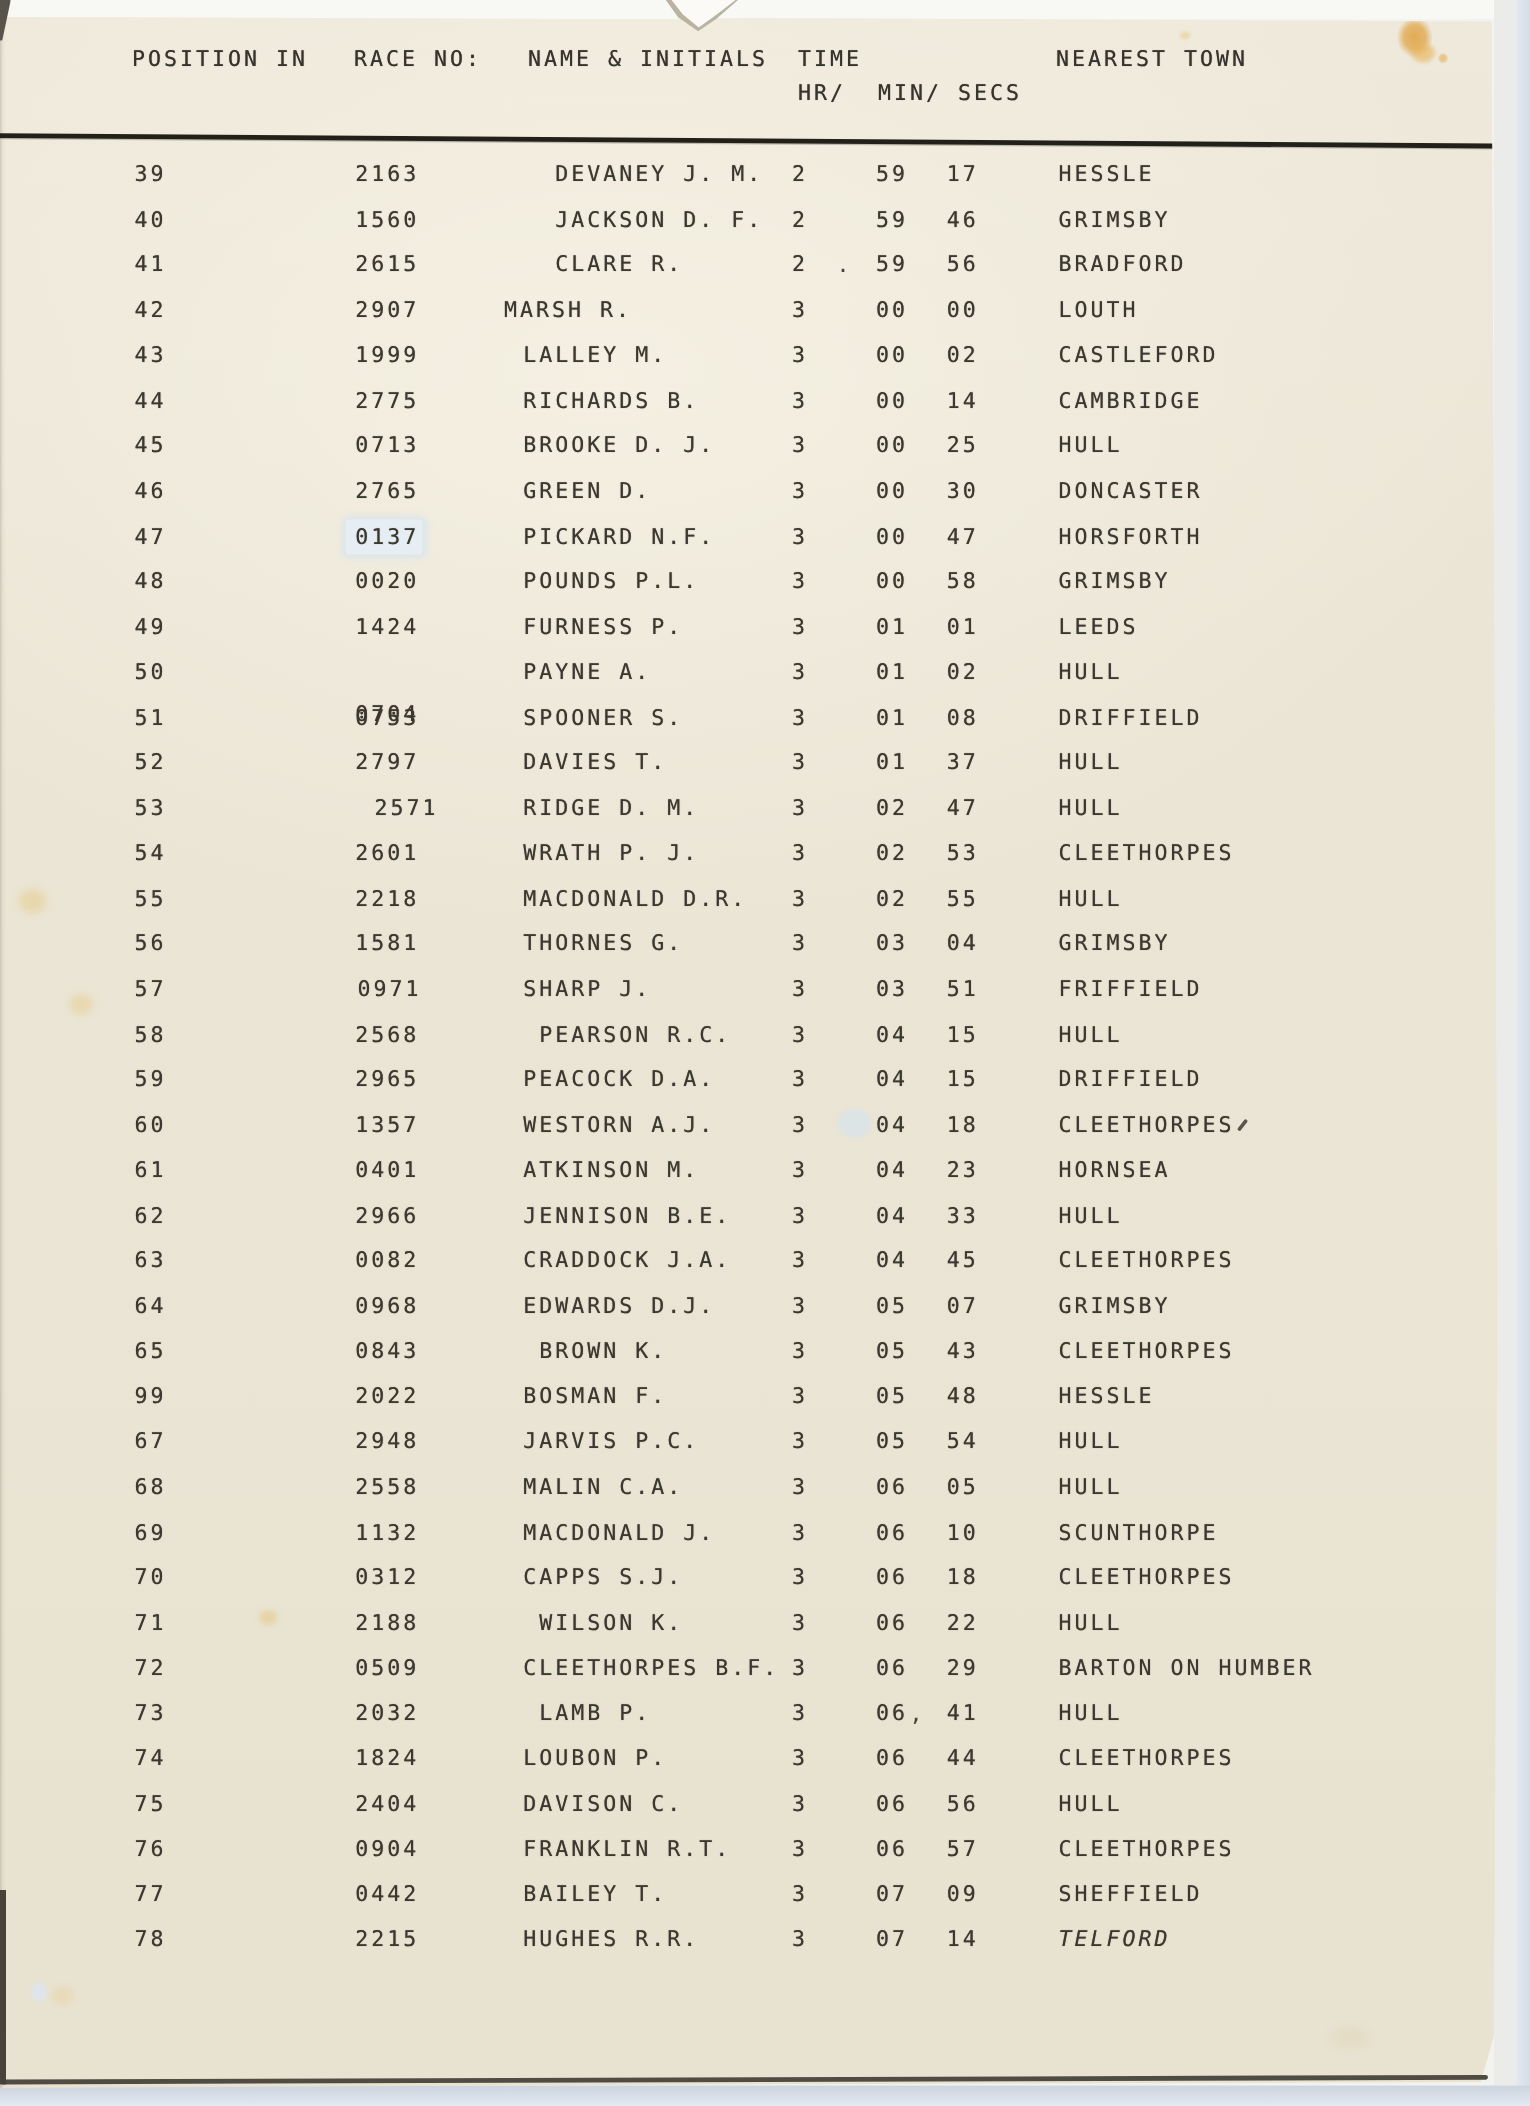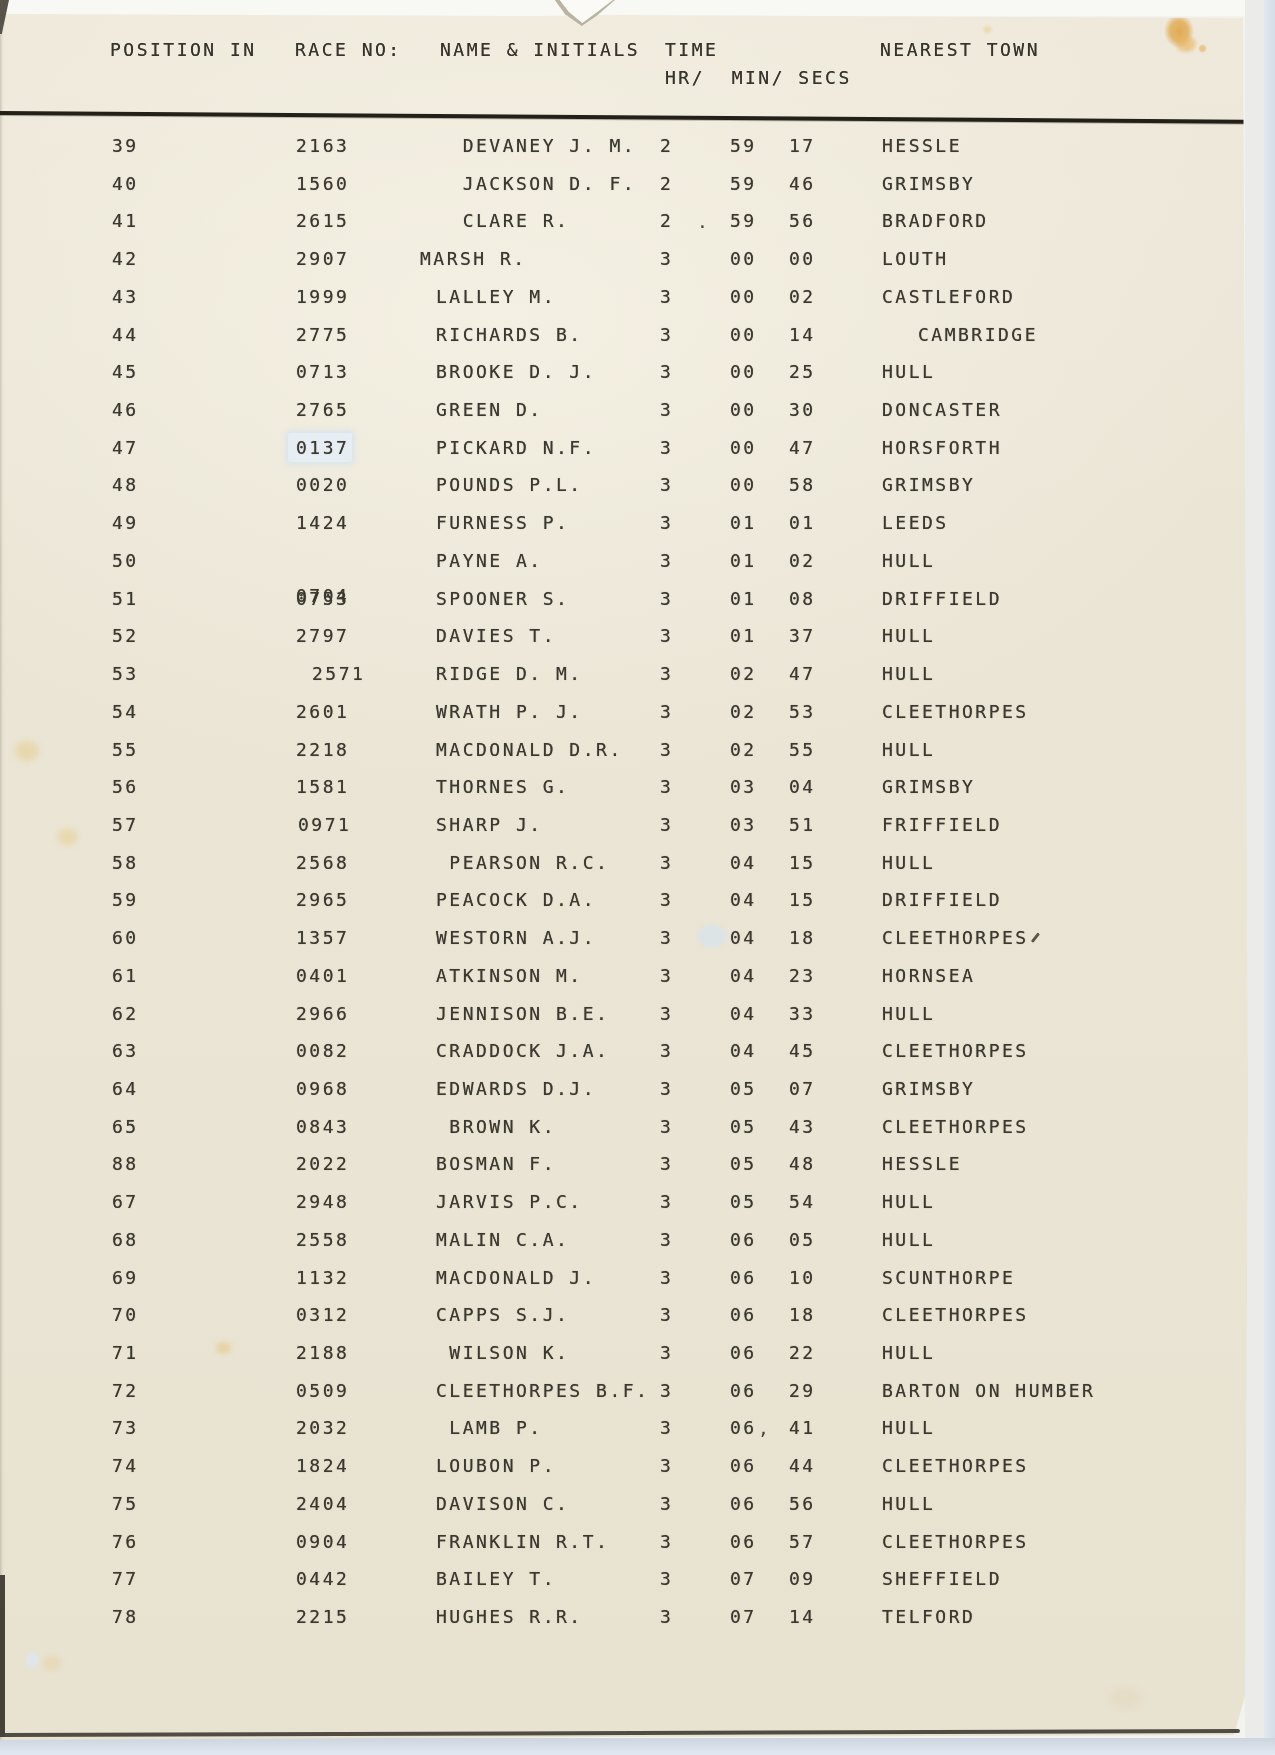--- a/index.html
+++ b/index.html
@@ -123,21 +123,21 @@
         <span class="cell" style="left: 789px;">02</span>
         <span class="cell" style="left: 882px;">CASTLEFORD</span>
       </div>
       <div class="row" style="top: 322.6px;">
         <span class="cell" style="left: 112px;">44</span>
         <span class="cell" style="left: 296px;">2775</span>
         <span class="cell" style="left: 436px;">RICHARDS B.</span>
         <span class="cell" style="left: 660px;">3</span>
         <span class="cell" style="left: 730px;">00</span>
         <span class="cell" style="left: 789px;">14</span>
-        <span class="cell" style="left: 882px; margin-left: 36px;">CAMBRIDGE</span>
+        <span class="cell" style="left: 882px;">CAMBRIDGE</span>
       </div>
       <div class="row" style="top: 360.32px;">
         <span class="cell" style="left: 112px;">45</span>
         <span class="cell" style="left: 296px;">0713</span>
         <span class="cell" style="left: 436px;">BROOKE D. J.</span>
         <span class="cell" style="left: 660px;">3</span>
         <span class="cell" style="left: 730px;">00</span>
         <span class="cell" style="left: 789px;">25</span>
         <span class="cell" style="left: 882px;">HULL</span>
       </div>
@@ -315,21 +315,21 @@
       <div class="row" style="top: 1114.72px;">
         <span class="cell" style="left: 112px;">65</span>
         <span class="cell" style="left: 296px;">0843</span>
         <span class="cell" style="left: 436px;"> BROWN K.</span>
         <span class="cell" style="left: 660px;">3</span>
         <span class="cell" style="left: 730px;">05</span>
         <span class="cell" style="left: 789px;">43</span>
         <span class="cell" style="left: 882px;">CLEETHORPES</span>
       </div>
       <div class="row" style="top: 1152.44px;">
-        <span class="cell" style="left: 112px;">88</span>
+        <span class="cell" style="left: 112px;">99</span>
         <span class="cell" style="left: 296px;">2022</span>
         <span class="cell" style="left: 436px;">BOSMAN F.</span>
         <span class="cell" style="left: 660px;">3</span>
         <span class="cell" style="left: 730px;">05</span>
         <span class="cell" style="left: 789px;">48</span>
         <span class="cell" style="left: 882px;">HESSLE</span>
       </div>
       <div class="row" style="top: 1190.16px;">
         <span class="cell" style="left: 112px;">67</span>
         <span class="cell" style="left: 296px;">2948</span>
@@ -429,21 +429,21 @@
         <span class="cell" style="left: 789px;">09</span>
         <span class="cell" style="left: 882px;">SHEFFIELD</span>
       </div>
       <div class="row" style="top: 1605.08px;">
         <span class="cell" style="left: 112px;">78</span>
         <span class="cell" style="left: 296px;">2215</span>
         <span class="cell" style="left: 436px;">HUGHES R.R.</span>
         <span class="cell" style="left: 660px;">3</span>
         <span class="cell" style="left: 730px;">07</span>
         <span class="cell" style="left: 789px;">14</span>
-        <span class="cell" style="left: 882px;">TELFORD</span>
+        <span class="cell" style="left: 882px; font-style: italic;">TELFORD</span>
       </div>
     </div>
   <div id="marks">
       <div class="hilite" style="left: 288px; top: 432.76px; width: 64px; height: 29px; z-index: -1;"></div>
       <div class="mark" style="left: 697px; top: 211.44px;">.</div>
       <div class="mark" style="left: 758px; top: 1418.48px;">,</div>
       <div class="tick" style="left: 1034px; top: 932.12px;"></div>
       <div class="smudge" style="left: 698px; top: 924.12px; width: 28px; height: 24px;"></div>
     </div>
 </div>

